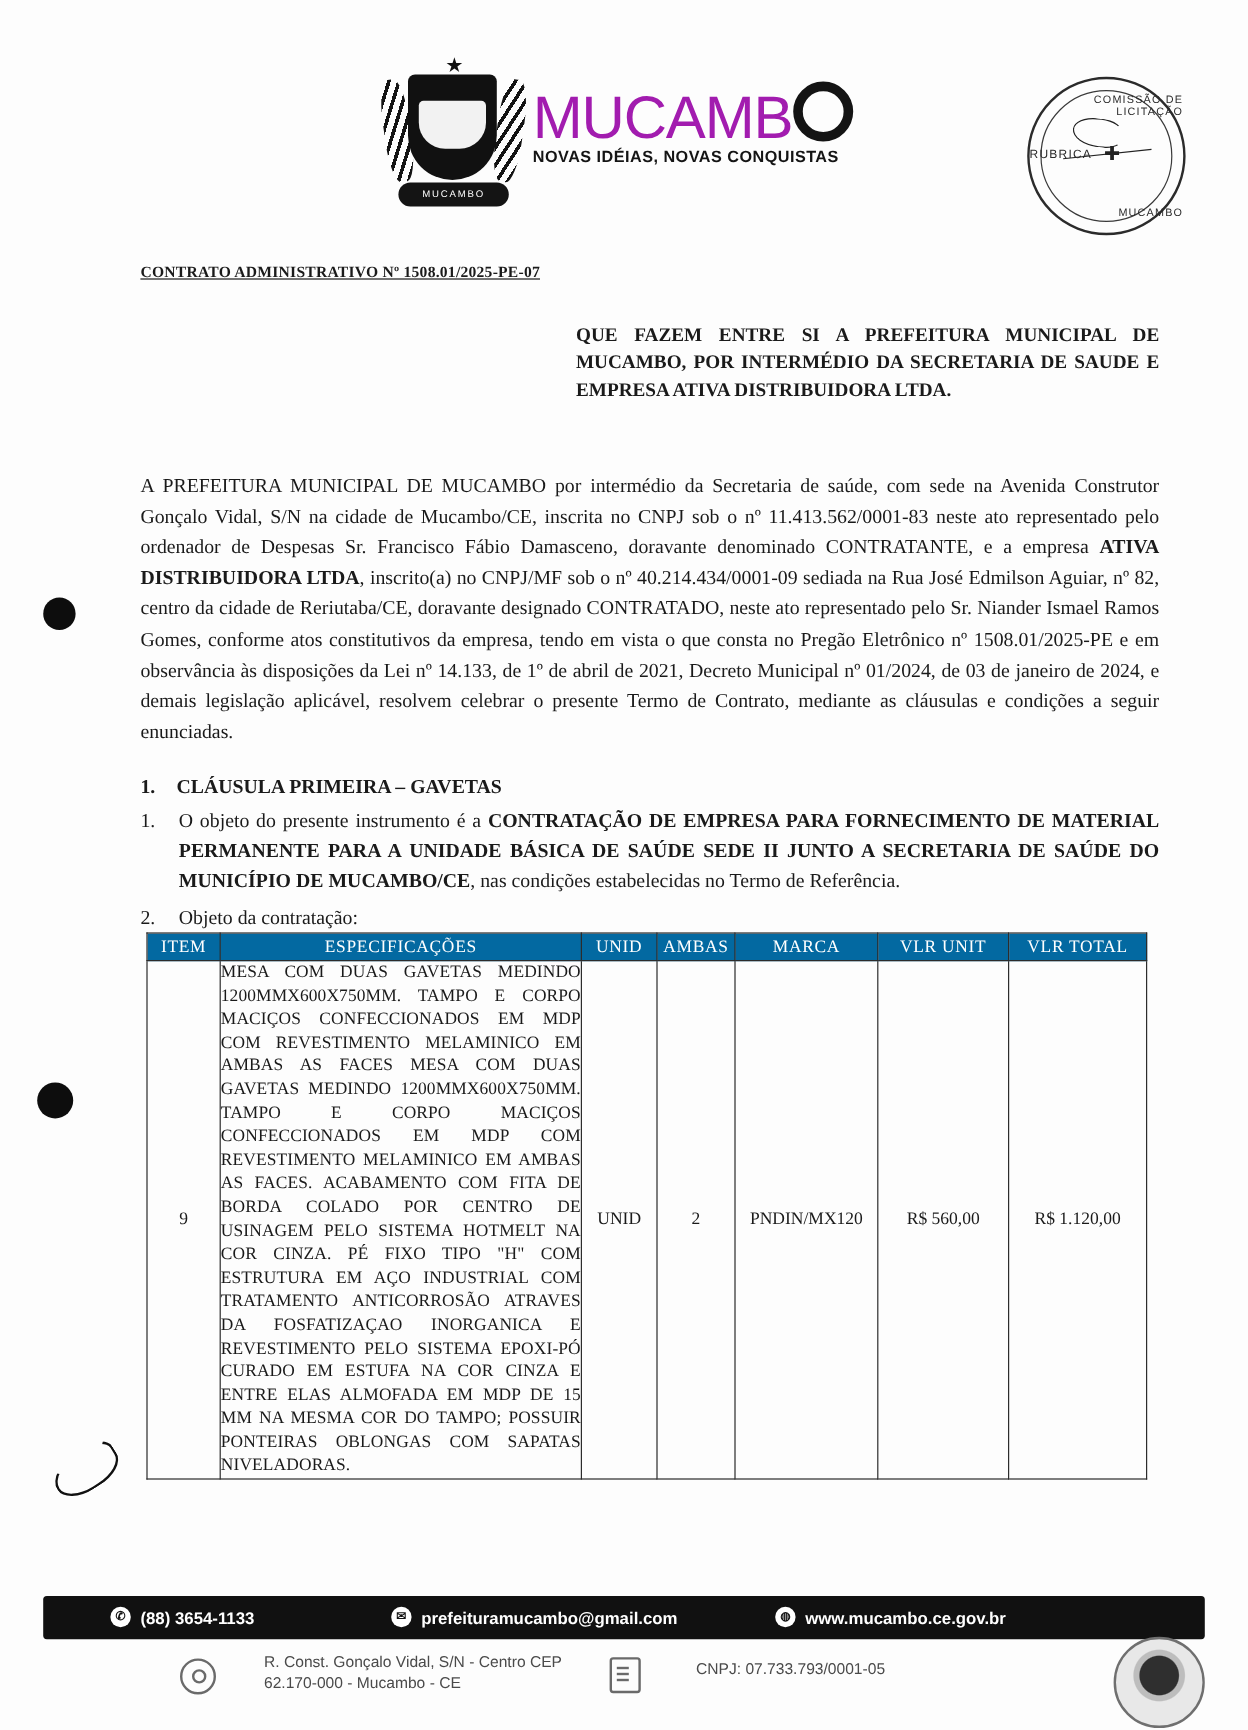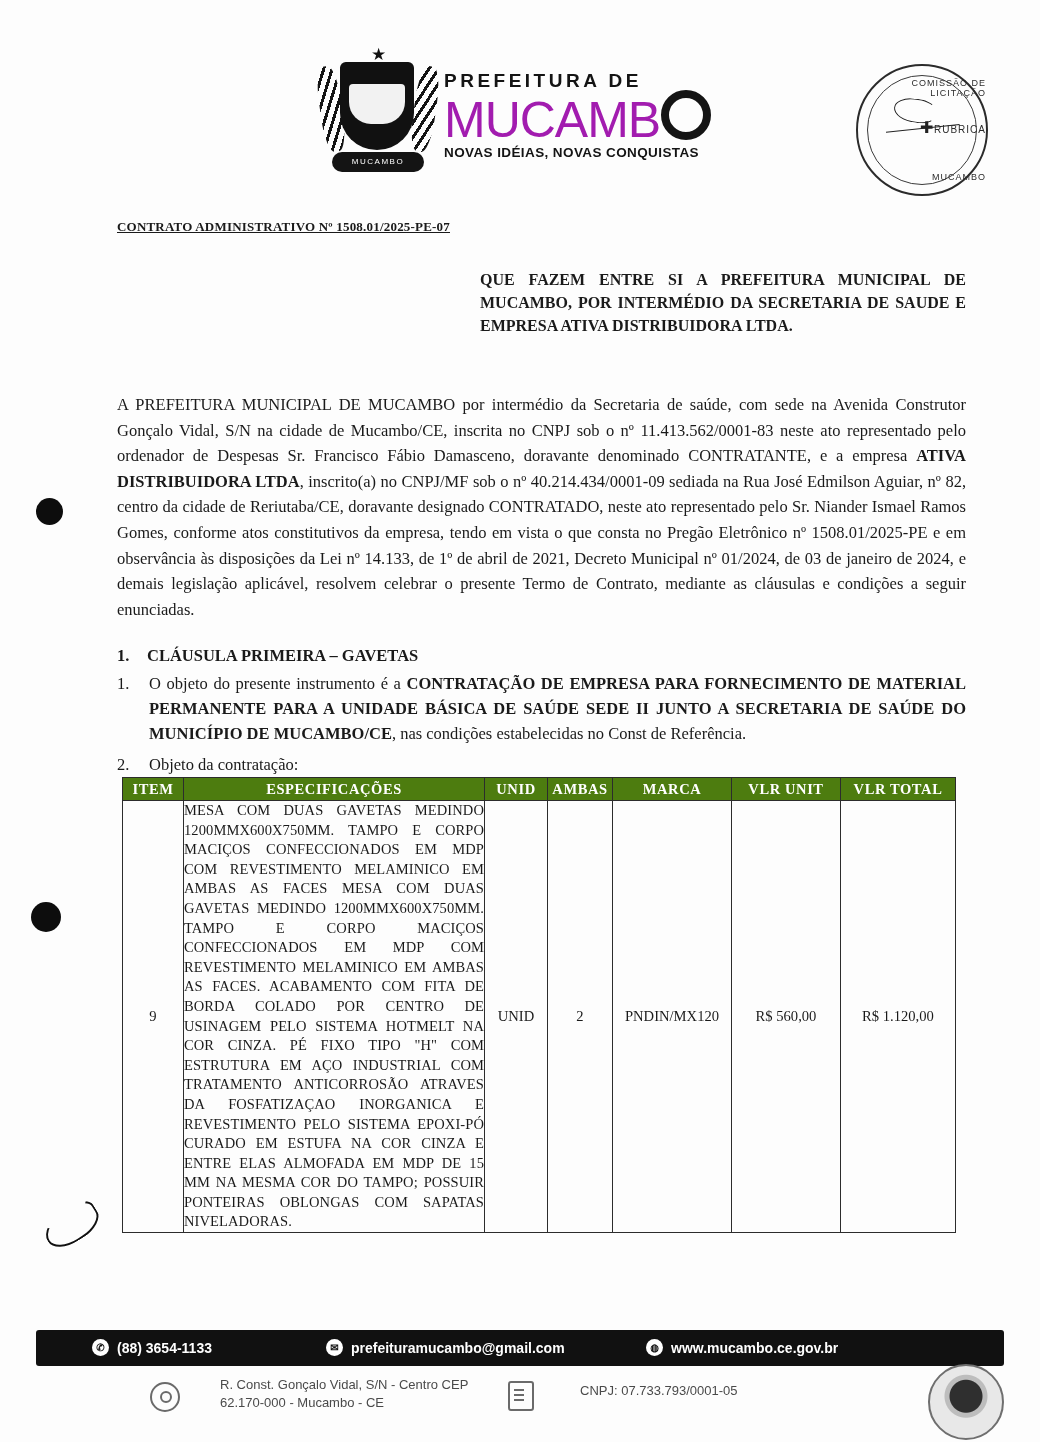--- a/index.html
+++ b/index.html
@@ -160,21 +160,21 @@
     font-size: 9px;
     letter-spacing: 1px;
     color: #2b2b2b;
   }
   .stamp-arc-top { top: 12px; }
   .stamp-arc-bottom { bottom: 12px; }
   .stamp-mid {
     position: absolute;
     top: 58px;
     width: 100%;
-    text-align: right;
+    text-align: left;
     font-family: "Liberation Sans", sans-serif;
     font-size: 10px;
     letter-spacing: 1px;
     color: #2b2b2b;
   }
   .stamp-scribble {
     position: absolute;
     left: 26px;
     top: 28px;
     width: 74px;
@@ -271,23 +271,23 @@
     border-collapse: collapse;
     table-layout: fixed;
     font-size: 14.6px;
   }
   .tbl th, .tbl td {
     border: 1px solid #2c2c2c;
     vertical-align: middle;
     padding: 0;
   }
   .tbl thead th {
-    background: #4d7c0f;
+    background: #0369a1;
     color: #ffffff;
-    font-weight: bold;
+    font-weight: normal;
     height: 22px;
     font-size: 14.5px;
     letter-spacing: 0.6px;
     text-align: center;
   }
   .col-item  { width: 60px; }
   .col-espec { width: 300px; }
   .col-unid  { width: 62px; }
   .col-quant { width: 64px; }
   .col-marca { width: 118px; }
@@ -441,21 +441,20 @@
   <div class="header">
     <div class="logo-block">
       <div class="coat-of-arms">
         <div class="coat-star">★</div>
         <div class="coat-wheat-l"></div>
         <div class="coat-wheat-r"></div>
         <div class="coat-shield"></div>
         <div class="coat-ribbon">MUCAMBO</div>
       </div>
       <div class="brand">
-        <div class="brand-top">PREFEITURA DE</div>
         <div class="brand-main"><span>MUCAMB</span><span class="o-ring"></span></div>
         <div class="brand-sub">NOVAS IDÉIAS, NOVAS CONQUISTAS</div>
       </div>
     </div>
 
     <div class="stamp">
       <div class="stamp-inner"></div>
       <div class="stamp-arc-top">COMISSÃO DE LICITAÇÃO</div>
       <div class="stamp-scribble"></div>
       <div class="stamp-cross">✚</div>
@@ -467,21 +466,21 @@
   <div class="contract-no">CONTRATO ADMINISTRATIVO Nº 1508.01/2025-PE-07</div>
 
   <div class="preamble-right">QUE FAZEM ENTRE SI A PREFEITURA MUNICIPAL DE MUCAMBO, POR INTERMÉDIO DA SECRETARIA DE SAUDE E EMPRESA ATIVA DISTRIBUIDORA LTDA.</div>
 
   <div class="para"><span>A PREFEITURA MUNICIPAL DE MUCAMBO por intermédio da Secretaria de saúde, com sede na Avenida Construtor Gonçalo Vidal, S/N na cidade de Mucambo/CE, inscrita no CNPJ sob o nº 11.413.562/0001-83 neste ato representado pelo ordenador de Despesas Sr. Francisco Fábio Damasceno, doravante denominado CONTRATANTE, e a empresa </span><b>ATIVA DISTRIBUIDORA LTDA</b><span>, inscrito(a) no CNPJ/MF sob o nº 40.214.434/0001-09 sediada na Rua José Edmilson Aguiar, nº 82, centro da cidade de Reriutaba/CE, doravante designado CONTRATADO, neste ato representado pelo Sr. Niander Ismael Ramos Gomes, conforme atos constitutivos da empresa, tendo em vista o que consta no Pregão Eletrônico nº 1508.01/2025-PE e em observância às disposições da Lei nº 14.133, de 1º de abril de 2021, Decreto Municipal nº 01/2024, de 03 de janeiro de 2024, e demais legislação aplicável, resolvem celebrar o presente Termo de Contrato, mediante as cláusulas e condições a seguir enunciadas.</span></div>
 
   <div class="clause-title"><span class="num">1.</span><span>CLÁUSULA PRIMEIRA – GAVETAS</span></div>
 
   <div class="clause-1">
     <span class="num">1.</span>
-    <span class="txt"><span>O objeto do presente instrumento é a </span><b>CONTRATAÇÃO DE EMPRESA PARA FORNECIMENTO DE MATERIAL PERMANENTE PARA A UNIDADE BÁSICA DE SAÚDE SEDE II JUNTO A SECRETARIA DE SAÚDE DO MUNICÍPIO DE MUCAMBO/CE</b><span>, nas condições estabelecidas no Const de Referência.</span></span>
+    <span class="txt"><span>O objeto do presente instrumento é a </span><b>CONTRATAÇÃO DE EMPRESA PARA FORNECIMENTO DE MATERIAL PERMANENTE PARA A UNIDADE BÁSICA DE SAÚDE SEDE II JUNTO A SECRETARIA DE SAÚDE DO MUNICÍPIO DE MUCAMBO/CE</b><span>, nas condições estabelecidas no Termo de Referência.</span></span>
   </div>
 
   <div class="clause-2"><span class="num">2.</span><span>Objeto da contratação:</span></div>
 
   <table class="tbl">
     <thead>
       <tr>
         <th class="col-item">ITEM</th>
         <th class="col-espec">ESPECIFICAÇÕES</th>
         <th class="col-unid">UNID</th>

